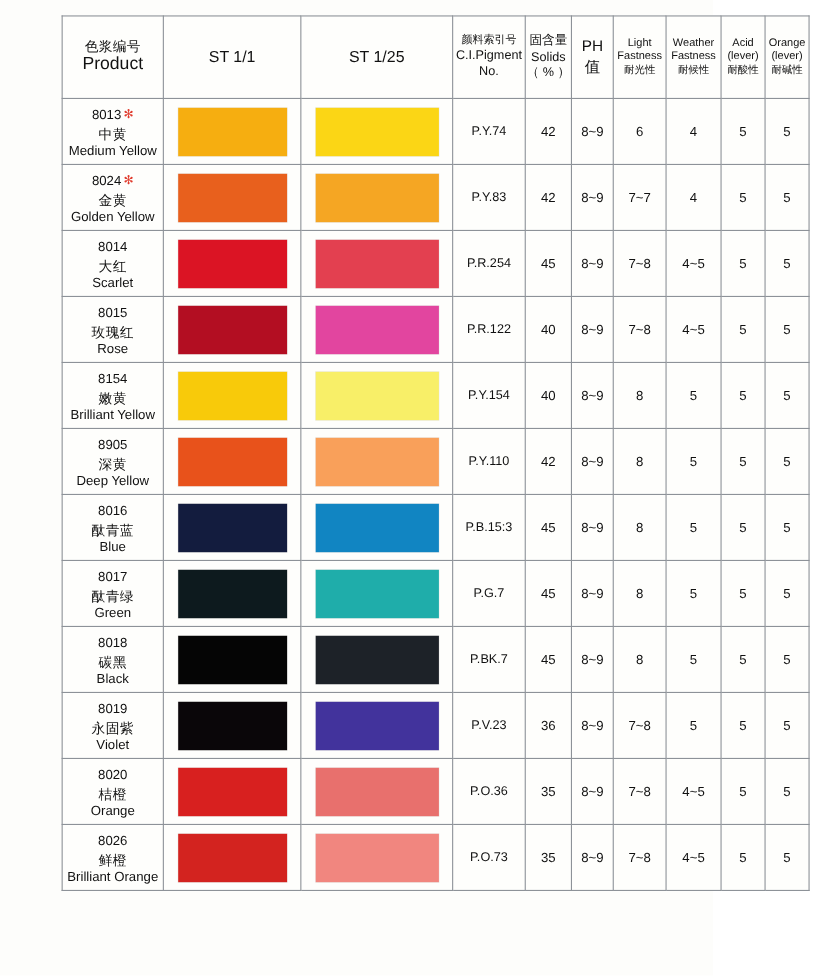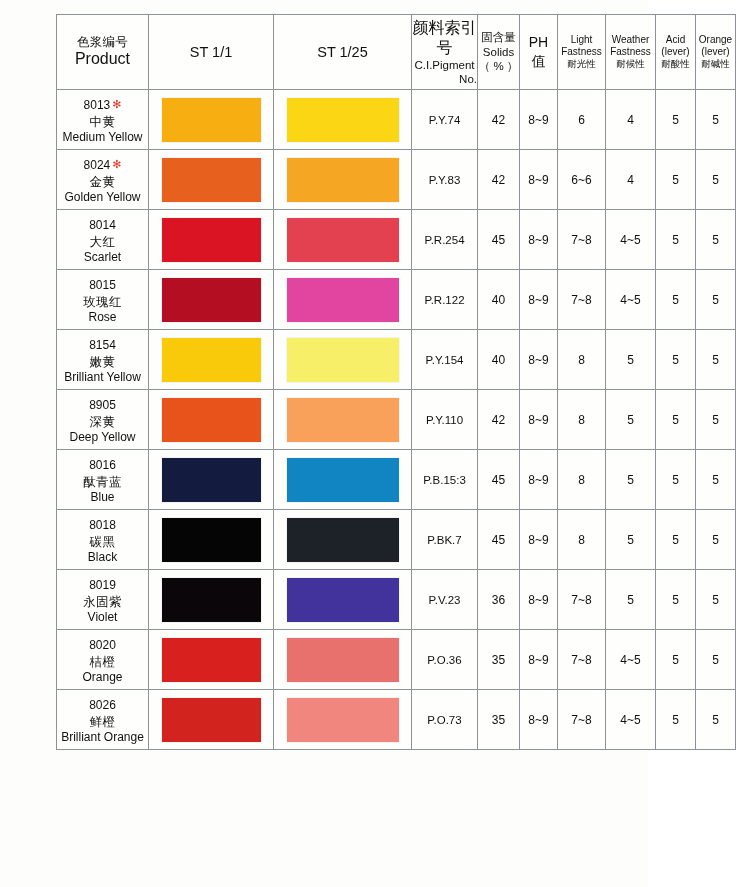--- a/index.html
+++ b/index.html
@@ -70,23 +70,23 @@
   }
   .hd-small-cn {
     font-size: 9.5px;
     display: block;
     line-height: 1.25;
     text-align: center;
   }
   .hd-st {
     font-size: 14.5px;
   }
-  .hd-ci-1 { font-size: 16px; display:block; line-height: 1.25; }
+  .hd-ci-1 { font-size: 10px; display:block; line-height: 1.25; }
   .hd-ci-2 { font-size: 11.5px; display:block; line-height: 1.25; }
-  .hd-ci-3 { font-size: 11.5px; display:block; line-height: 1.25; text-align: right; }
+  .hd-ci-3 { font-size: 11.5px; display:block; line-height: 1.25; }
   .hd-solid-cn { font-size: 11.5px; display:block; line-height:1.3; }
   .hd-solid-en { font-size: 11.5px; display:block; line-height:1.3; }
   .hd-solid-pc { font-size: 11.5px; display:block; line-height:1.3; }
   .hd-ph { font-size: 14px; }
 
   
   tbody tr { height: 59.3px; }
   td.product {
     line-height: 1.28;
     padding: 2px 1px;
@@ -225,21 +225,21 @@
             </div>
           </td>
           <td class="swatch-cell">
             <div class="swatch-wrap">
               <div class="swatch sw-125" style="background: rgb(245, 166, 35);"></div>
             </div>
           </td>
           <td class="ci">P.Y.83</td>
           <td class="val">42</td>
           <td class="val">8~9</td>
-          <td class="val">6~6</td>
+          <td class="val">7~7</td>
           <td class="val">4</td>
           <td class="val">5</td>
           <td class="val">5</td>
         </tr>
         <tr>
           <td class="product"><span class="p-code">8014</span><span class="p-cn">大红</span><span class="p-en">Scarlet</span></td>
           <td class="swatch-cell">
             <div class="swatch-wrap">
               <div class="swatch sw-11" style="background: rgb(219, 20, 36);"></div>
             </div>
@@ -323,20 +323,40 @@
             <div class="swatch-wrap">
               <div class="swatch sw-11" style="background: rgb(19, 28, 62);"></div>
             </div>
           </td>
           <td class="swatch-cell">
             <div class="swatch-wrap">
               <div class="swatch sw-125" style="background: rgb(17, 133, 194);"></div>
             </div>
           </td>
           <td class="ci">P.B.15:3</td>
+          <td class="val">45</td>
+          <td class="val">8~9</td>
+          <td class="val">8</td>
+          <td class="val">5</td>
+          <td class="val">5</td>
+          <td class="val">5</td>
+        </tr>
+        <tr>
+          <td class="product"><span class="p-code">8017</span><span class="p-cn">酞青绿</span><span class="p-en">Green</span></td>
+          <td class="swatch-cell">
+            <div class="swatch-wrap">
+              <div class="swatch sw-11" style="background: rgb(13, 26, 30);"></div>
+            </div>
+          </td>
+          <td class="swatch-cell">
+            <div class="swatch-wrap">
+              <div class="swatch sw-125" style="background: rgb(31, 173, 170);"></div>
+            </div>
+          </td>
+          <td class="ci">P.G.7</td>
           <td class="val">45</td>
           <td class="val">8~9</td>
           <td class="val">8</td>
           <td class="val">5</td>
           <td class="val">5</td>
           <td class="val">5</td>
         </tr>
         <tr>
           <td class="product"><span class="p-code">8018</span><span class="p-cn">碳黑</span><span class="p-en">Black</span></td>
           <td class="swatch-cell">

